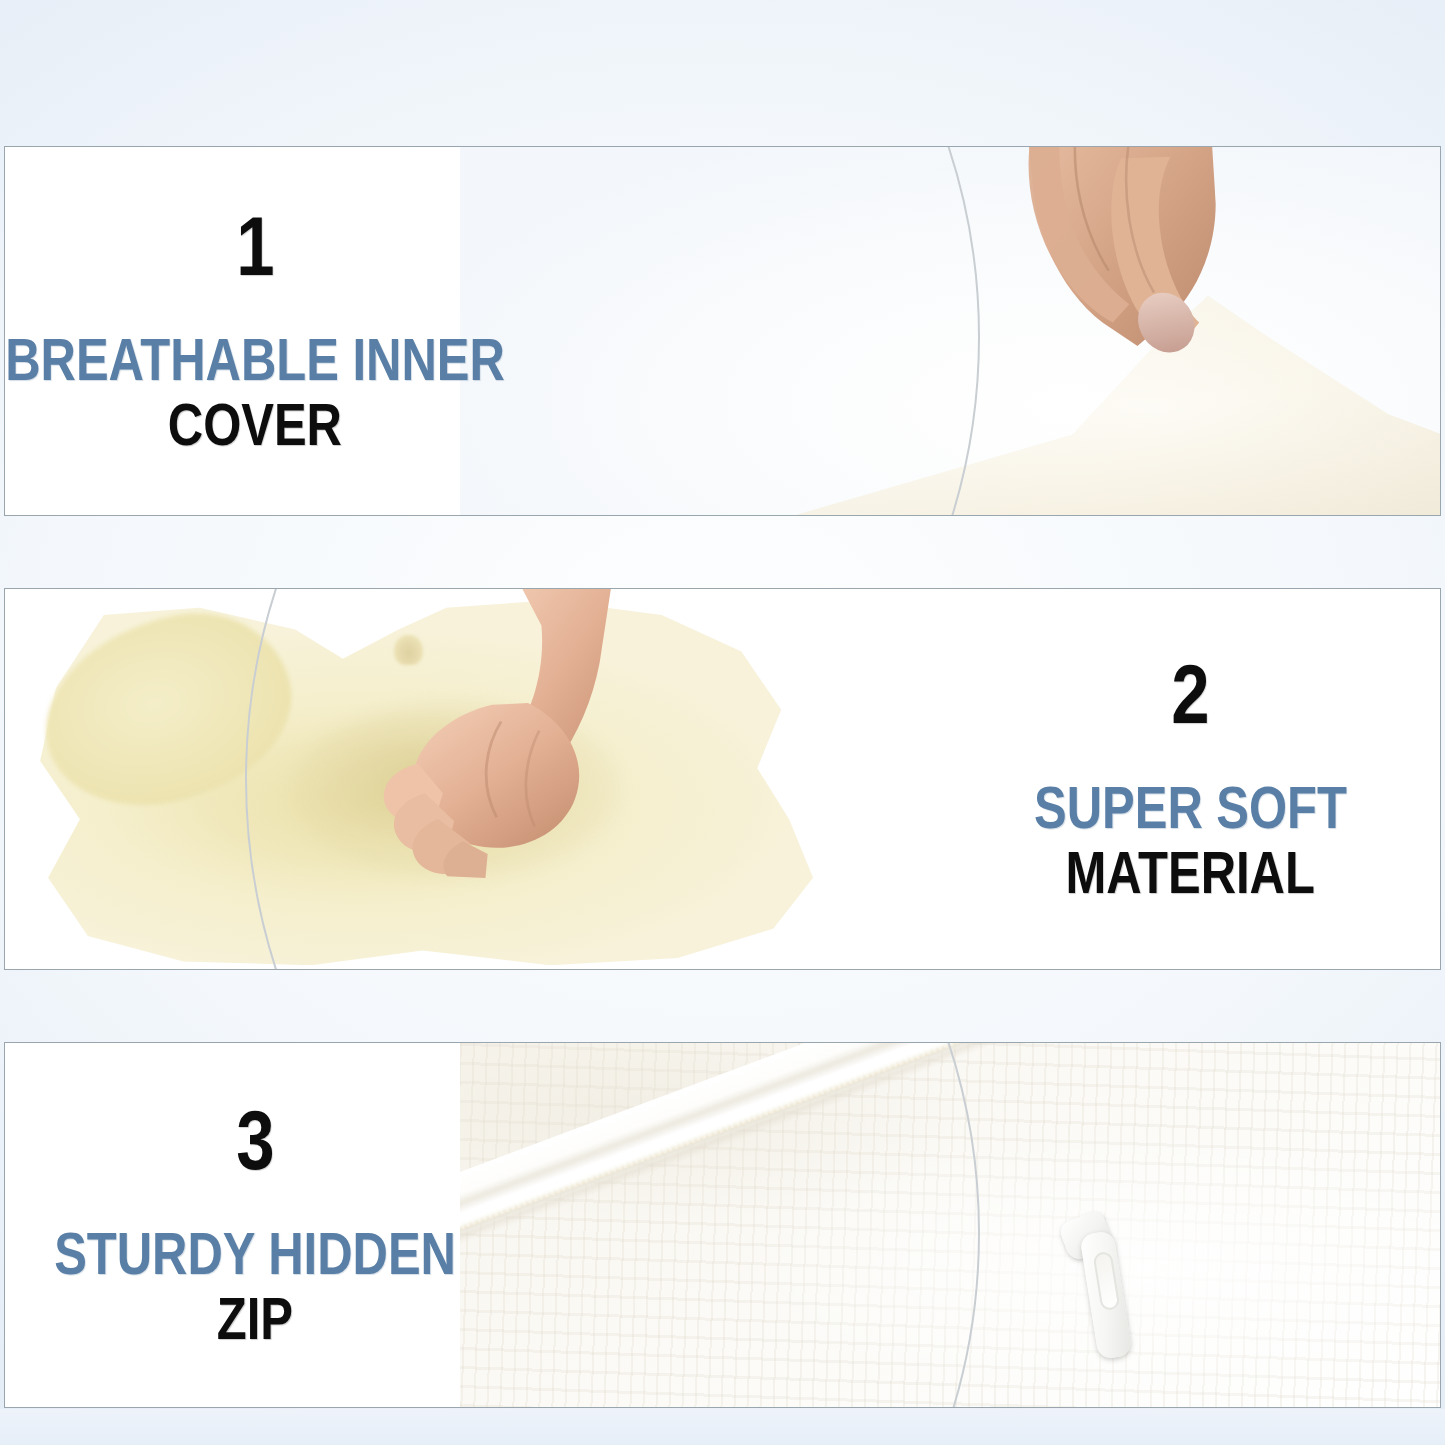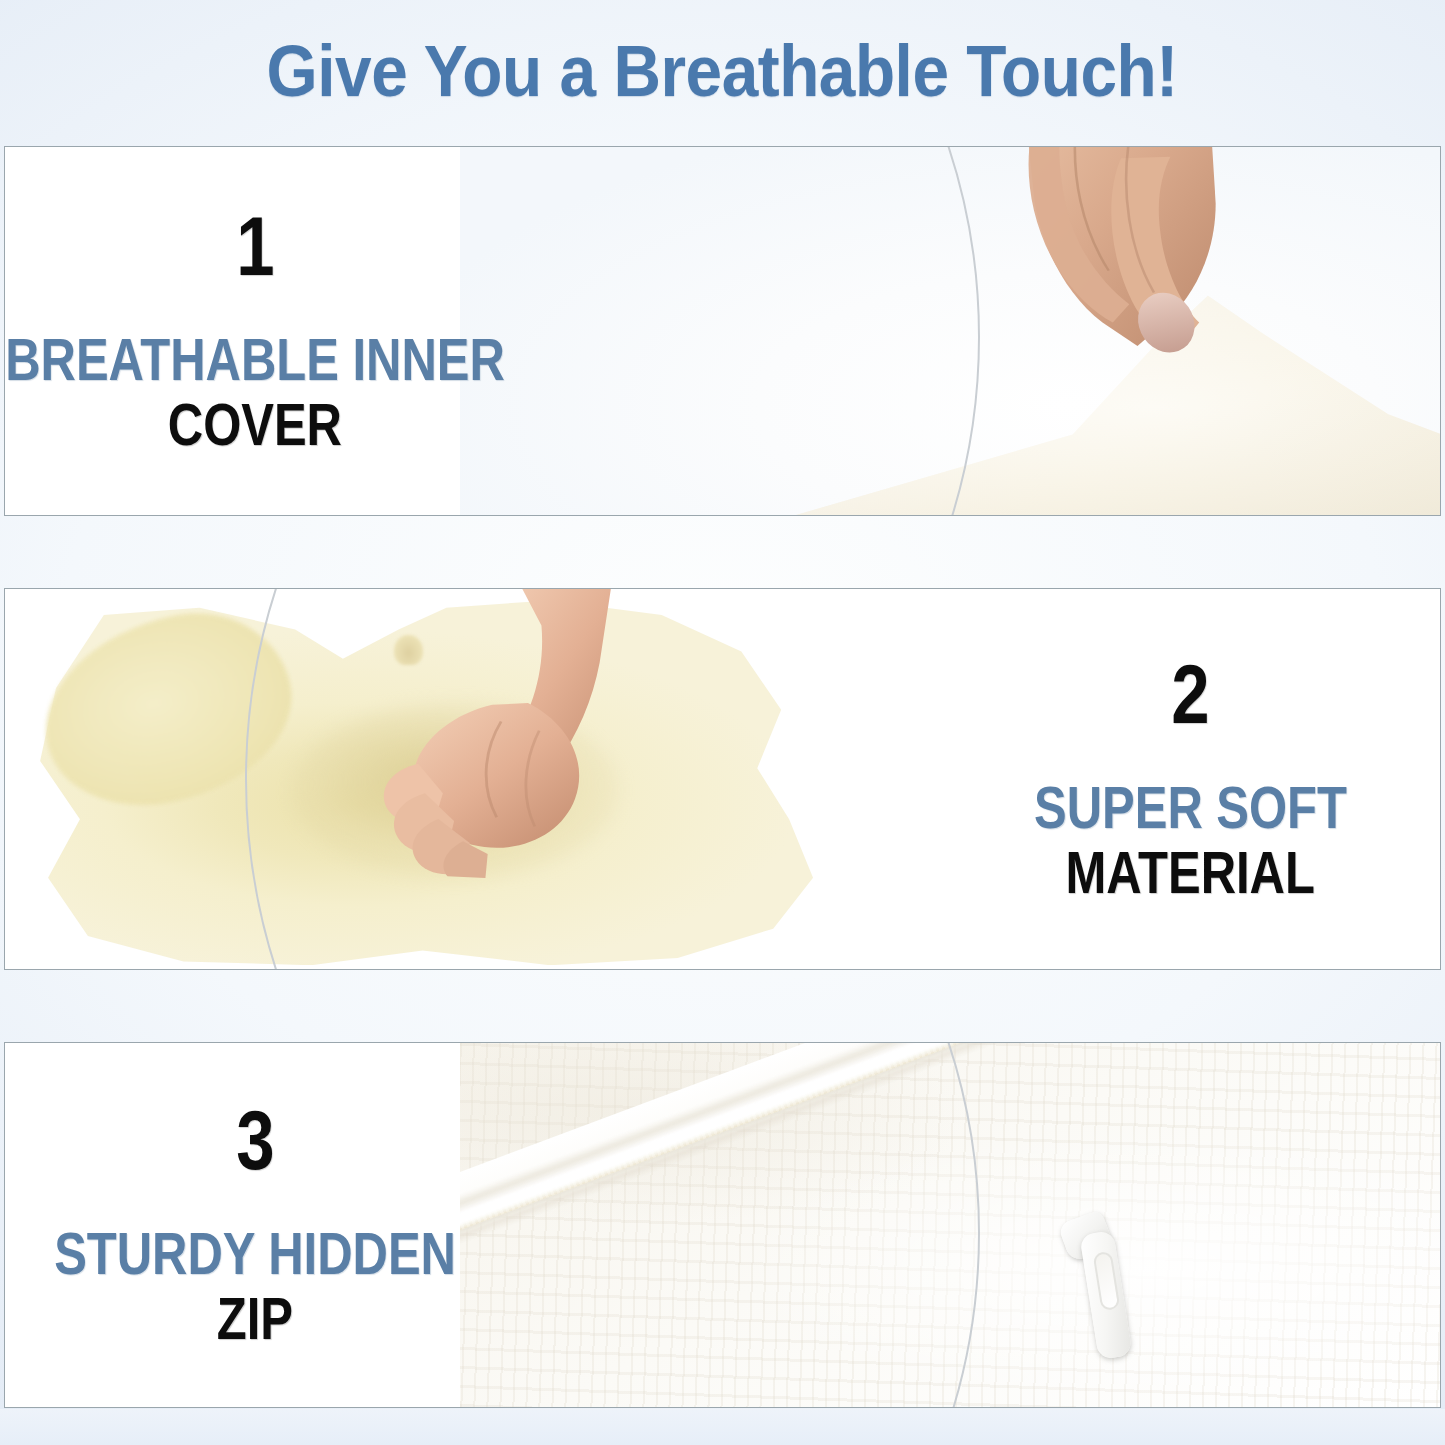--- a/index.html
+++ b/index.html
@@ -225,23 +225,20 @@
   #bottom-strip{
     position:absolute; left:0; top:1409px; width:1445px; height:36px;
     background:linear-gradient(180deg,#eef3fa 0%, #e6eef8 100%);
   }
 </style>
 </head>
 <body>
 
 <div id="infographic">
 
-  <div class="header">
-    <div class="header-title">Give You a Breathable Touch!</div>
-  </div>
 
   <div class="panel" id="panel-1">
 
     <div class="photo photo-right" id="p1-photo">
       <div id="p1-sheet"></div>
       <div id="p1-sheet-shade"></div>
 
       <svg id="p1-hand" viewBox="0 0 200 360" preserveAspectRatio="none">
         <defs>
           <linearGradient id="skin1" x1="0" y1="0" x2="1" y2="1">

